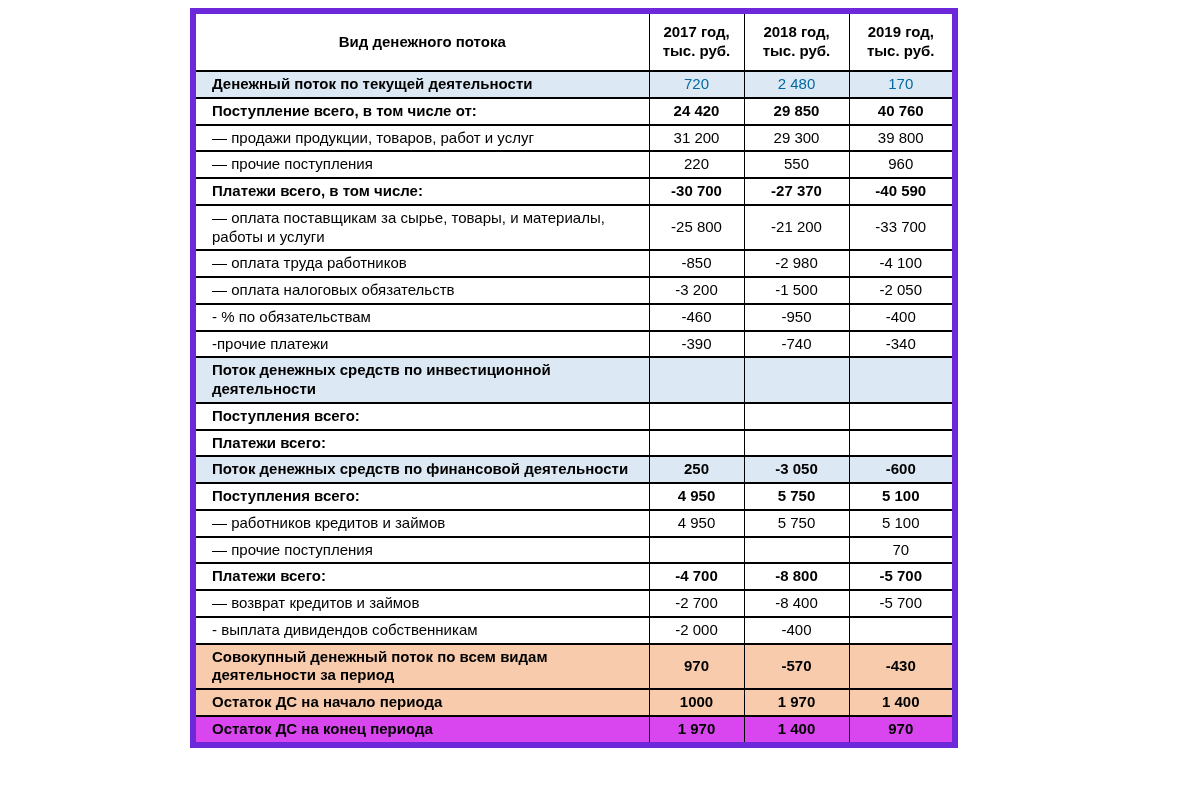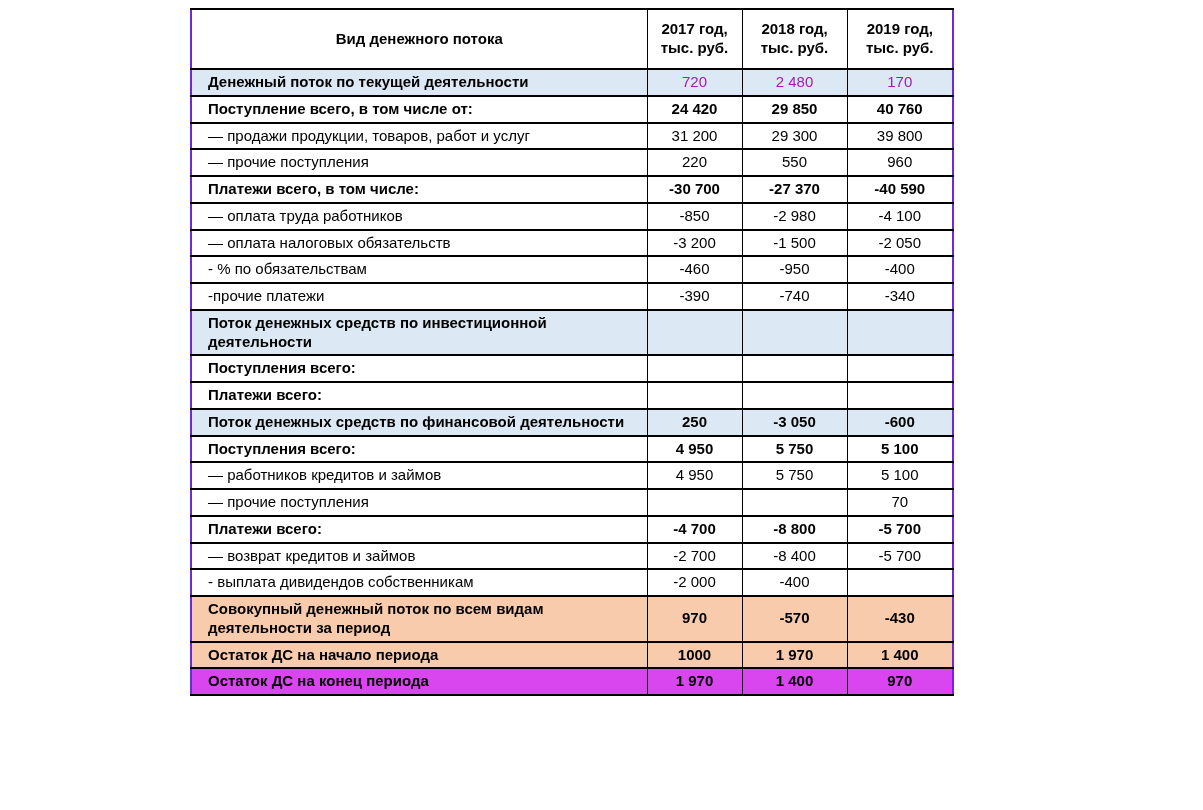--- a/index.html
+++ b/index.html
@@ -16,21 +16,21 @@
     left: 190px;
     top: 8px;
   }
   table.cashflow {
     border-collapse: collapse;
     table-layout: fixed;
     width: 764px;
     font-size: 15px;
     color: #000000;
     background: #ffffff;
-    border: 2px solid #6d28d9;
+    border: 6px solid #6d28d9;
   }
   table.cashflow th,
   table.cashflow td {
     border-left: 1px solid #000000;
     border-right: 1px solid #000000;
     border-top: 2px solid #000000;
     border-bottom: 2px solid #000000;
     overflow: hidden;
     line-height: 1.25;
   }
@@ -47,21 +47,21 @@
     vertical-align: middle;
     padding: 3px 6px 3px 16px;
   }
   td.label.b { font-weight: bold; }
   td.val {
     text-align: center;
     vertical-align: middle;
     padding: 3px 4px;
   }
   tr.vb td.val { font-weight: bold; }
-  tr.vm td.val { color: #a21caf; }
+  tr.vm td.val { color: #0369a1; }
   tr.bg-blue   td { background: #DCE8F3; }
   tr.bg-orange td { background: #F8CBAD; }
   tr.bg-green  td { background: #d946ef; }
 </style>
 </head>
 <body>
 
 <div class="table-wrap">
   <table class="cashflow">
     <colgroup>
@@ -103,20 +103,26 @@
           <td class="val">550</td>
           <td class="val">960</td>
         </tr>
         <tr class="vb">
           <td class="label b">Платежи всего, в том числе:</td>
           <td class="val">-30 700</td>
           <td class="val">-27 370</td>
           <td class="val">-40 590</td>
         </tr>
         <tr>
+          <td class="label">— оплата поставщикам за сырье, товары, и материалы, работы и услуги</td>
+          <td class="val">-25 800</td>
+          <td class="val">-21 200</td>
+          <td class="val">-33 700</td>
+        </tr>
+        <tr>
           <td class="label">— оплата труда работников</td>
           <td class="val">-850</td>
           <td class="val">-2 980</td>
           <td class="val">-4 100</td>
         </tr>
         <tr>
           <td class="label">— оплата налоговых обязательств</td>
           <td class="val">-3 200</td>
           <td class="val">-1 500</td>
           <td class="val">-2 050</td>

